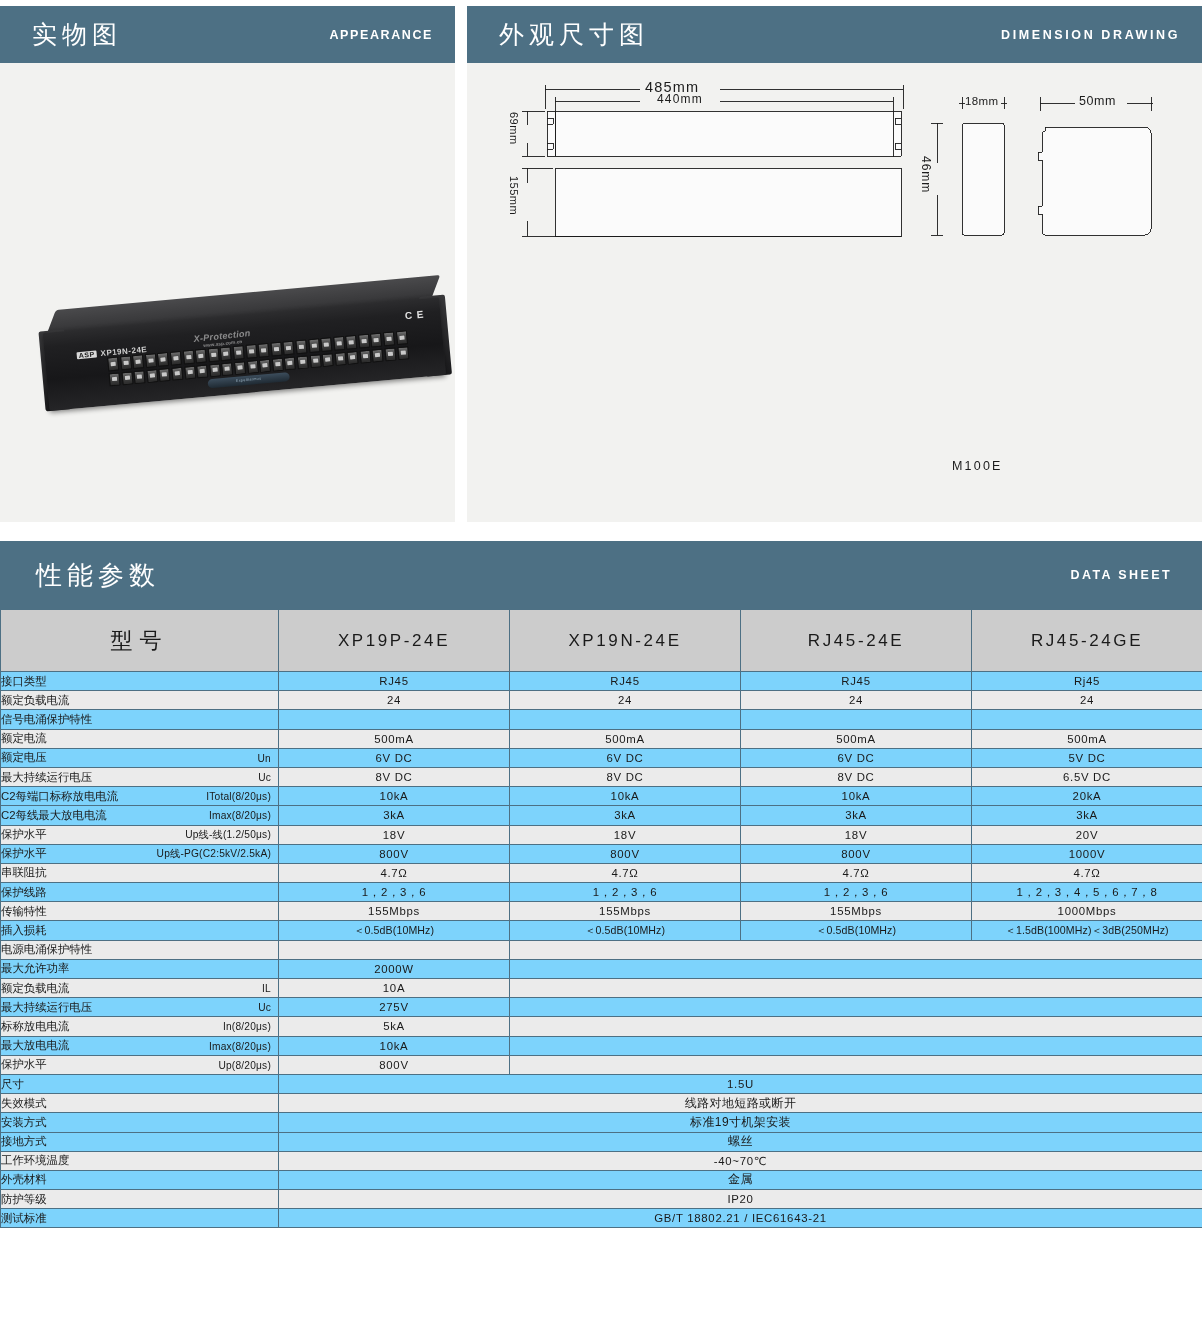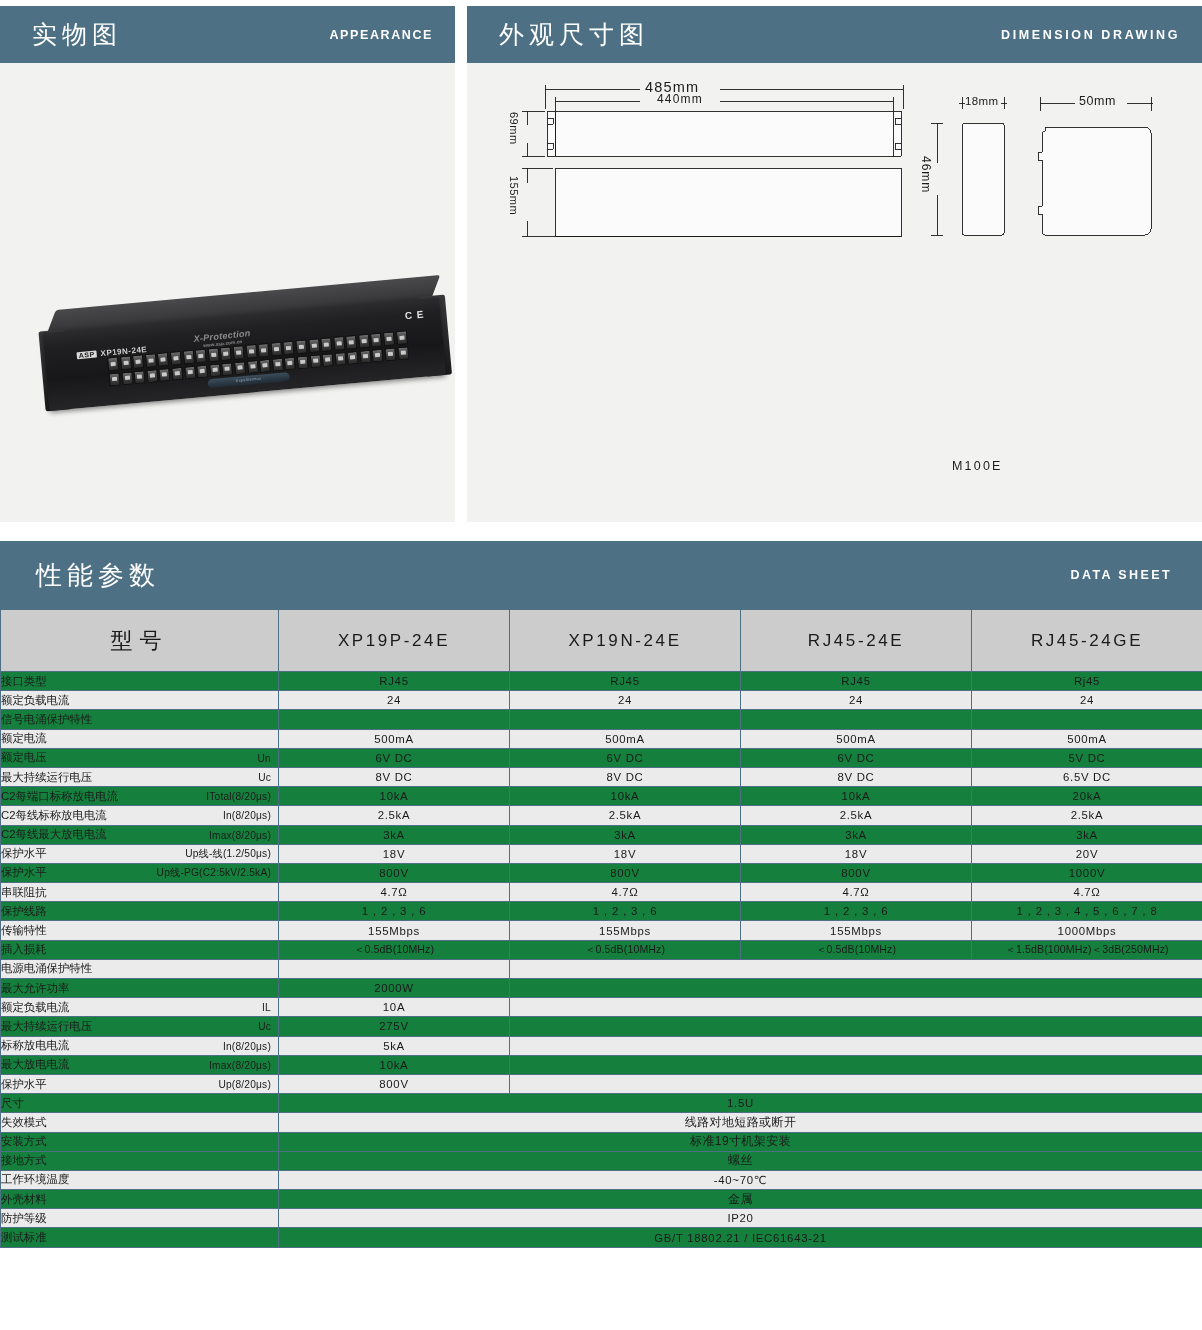--- a/index.html
+++ b/index.html
@@ -148,21 +148,21 @@
   table.ds tr.hdr th {
     background: #cccccc;
     height: 62px;
     font-weight: 400;
     font-size: 17px;
     letter-spacing: 2.6px;
     text-align:center;
   }
   table.ds tr.hdr th.model { font-size: 22px; letter-spacing: 7px; }
 
-  tr.odd  td { background:#15803d; }
+  tr.odd  td { background:#7dd3fc; }
   tr.even td { background:#ebebeb; }
 
   td.lbl {
     padding: 0 6px 0 8px;
     position: relative;
     white-space: nowrap;
     font-size: 12.2px;
   }
   td.lbl .name { display:inline-block; }
   td.lbl .unit {
@@ -454,27 +454,20 @@
             <td class="val">8V DC</td>
             <td class="val">6.5V DC</td>
           </tr>
           <tr class="odd">
             <td class="lbl"><span class="name">C2每端口标称放电电流</span><span class="unit">ITotal(8/20μs)</span></td>
             <td class="val">10kA</td>
             <td class="val">10kA</td>
             <td class="val">10kA</td>
             <td class="val">20kA</td>
           </tr>
-          <tr class="even">
-            <td class="lbl"><span class="name">C2每线标称放电电流</span><span class="unit">In(8/20μs)</span></td>
-            <td class="val">2.5kA</td>
-            <td class="val">2.5kA</td>
-            <td class="val">2.5kA</td>
-            <td class="val">2.5kA</td>
-          </tr>
           <tr class="odd">
             <td class="lbl"><span class="name">C2每线最大放电电流</span><span class="unit">Imax(8/20μs)</span></td>
             <td class="val">3kA</td>
             <td class="val">3kA</td>
             <td class="val">3kA</td>
             <td class="val">3kA</td>
           </tr>
           <tr class="even">
             <td class="lbl"><span class="name">保护水平</span><span class="unit">Up线-线(1.2/50μs)</span></td>
             <td class="val">18V</td>

